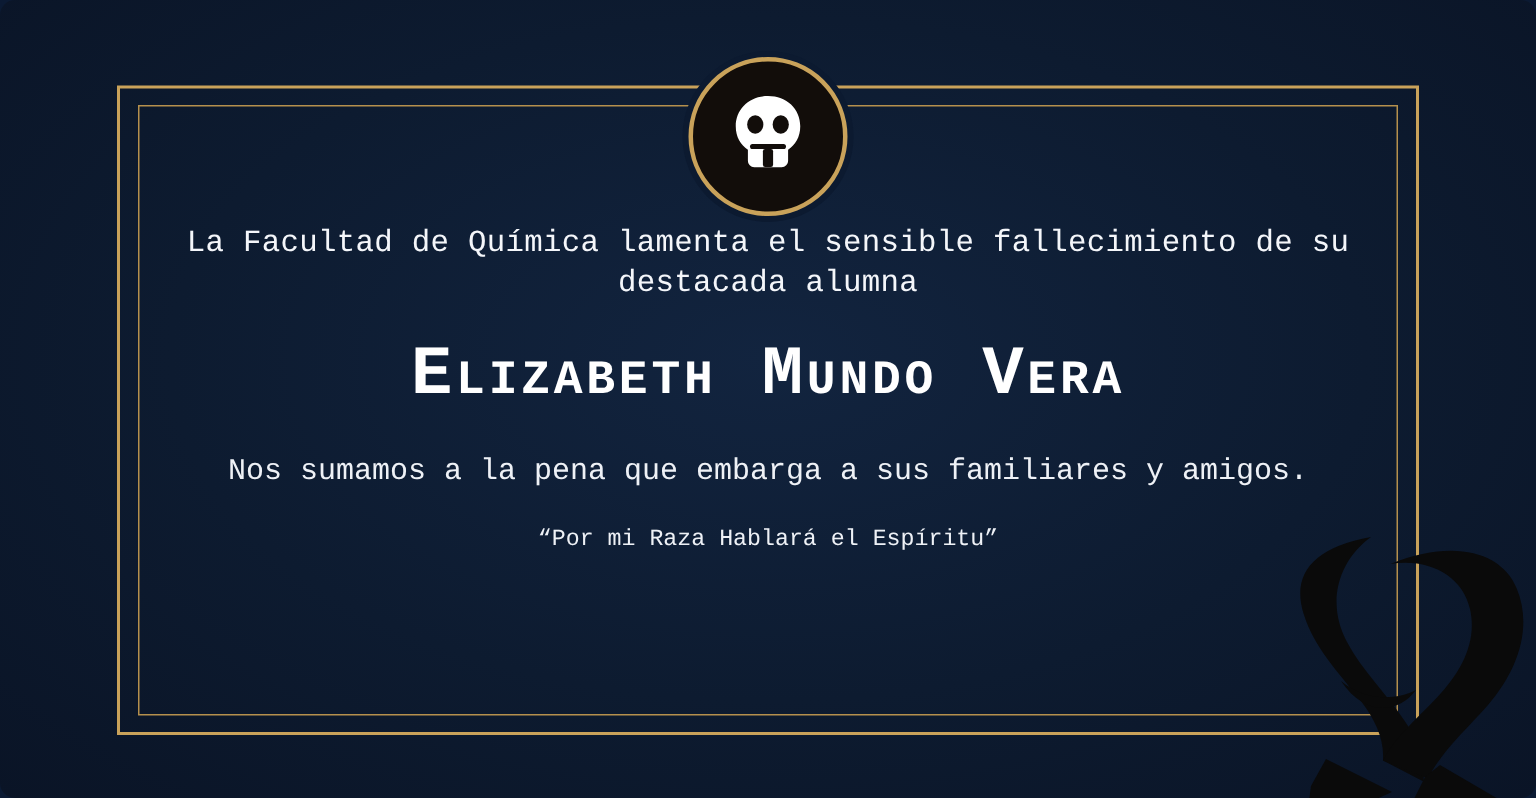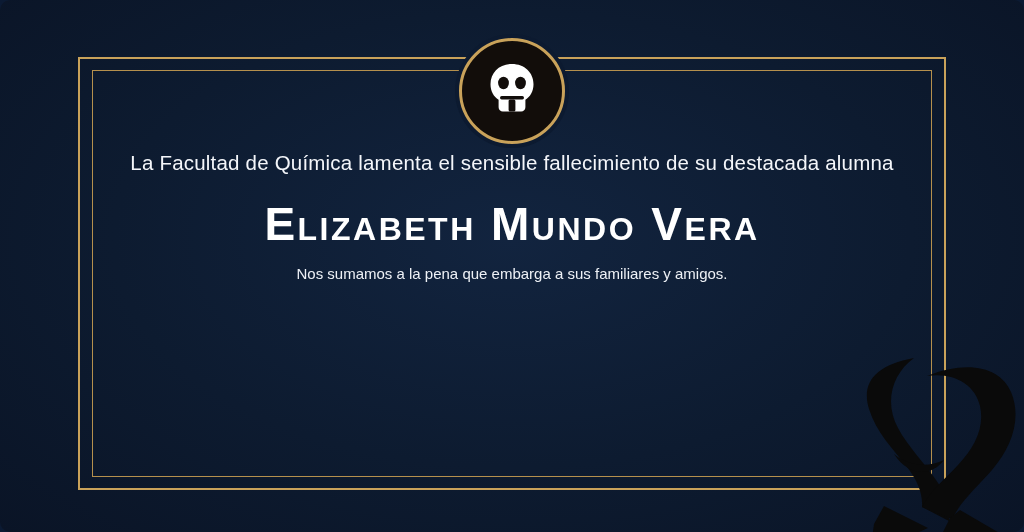--- a/index.html
+++ b/index.html
@@ -6,21 +6,21 @@
     margin: 0;
     padding: 0;
     background: #0b1a33;
   }
   #card {
     position: relative;
     width: 1024px;
     height: 532px;
     overflow: hidden;
     background: radial-gradient(ellipse at 50% 45%, #12243f 0%, #0d1b30 55%, #0a1426 100%);
-    font-family: Liberation Sans, sans-serif;
+    font-family: Liberation Mono, monospace;
     color: #ffffff;
     border-radius: 10px;
   }
 
   
   .frame-outer {
     position: absolute;
     left: 78px;
     top: 57px;
     right: 78px;
@@ -70,36 +70,36 @@
   .lede {
     font-size: 20.5px;
     letter-spacing: 0.2px;
     color: #f4f6fa;
     margin: 0 0 16px 0;
     line-height: 1.3;
   }
   .name {
     font-size: 46px;
     letter-spacing: 2.5px;
-    margin: 24px 0 18px 0;
+    margin: 24px 0 30px 0;
     color: #ffffff;
     font-variant: small-caps;
     text-transform: none;
     line-height: 1;
     white-space: nowrap;
   }
   .detail {
     font-size: 16.5px;
     line-height: 1.42;
     color: #eef1f6;
     margin: 0 0 20px 0;
   }
   .detail .line { display: block; }
   .condolence {
-    font-size: 15px;
+    font-size: 20px;
     color: #eef1f6;
     margin: 0 0 22px 0;
   }
   .motto {
     font-size: 15.5px;
     line-height: 1.45;
     color: #eef1f6;
   }
   .motto .line { display: block; }
 
@@ -135,20 +135,21 @@
 
   <div class="content">
     <p class="lede">La Facultad de Química lamenta el sensible fallecimiento de su destacada alumna</p>
 
     <h1 class="name">Elizabeth Mundo Vera</h1>
 
 
     <p class="condolence">Nos sumamos a la pena que embarga a sus familiares y amigos.</p>
 
     <p class="motto">
+      <span class="line">“Por mi Raza Hablará el Espíritu”</span>
     </p>
   </div>
 
   <svg class="ribbon" viewBox="0 0 260 200" aria-hidden="true">
     <g fill="#0a0a0a">
       <path d="M150 0c-22 16-30 44-16 70 10 19 26 34 38 52 9 13 14 27 13 41l-27-14c1-14-5-27-15-40-14-18-31-35-38-58-8-26 6-44 45-51z" transform="translate(-6,18)"></path>
       <path d="M163 18c26-4 48 8 53 30 5 22-6 42-22 59-13 14-28 26-36 42l30 12c9-18 25-32 40-49 20-23 30-52 19-78-10-24-42-33-84-16z" transform="translate(-6,18)"></path>
       <path d="M120 148l44 22-58 26 4-30z" transform="translate(-6,18)"></path>
       <path d="M196 152l48 28-72 8 14-28z" transform="translate(-6,18)"></path>
       <path d="M130 96c14 12 34 14 50 6-12 16-34 18-50-6z" transform="translate(-6,18)"></path>

